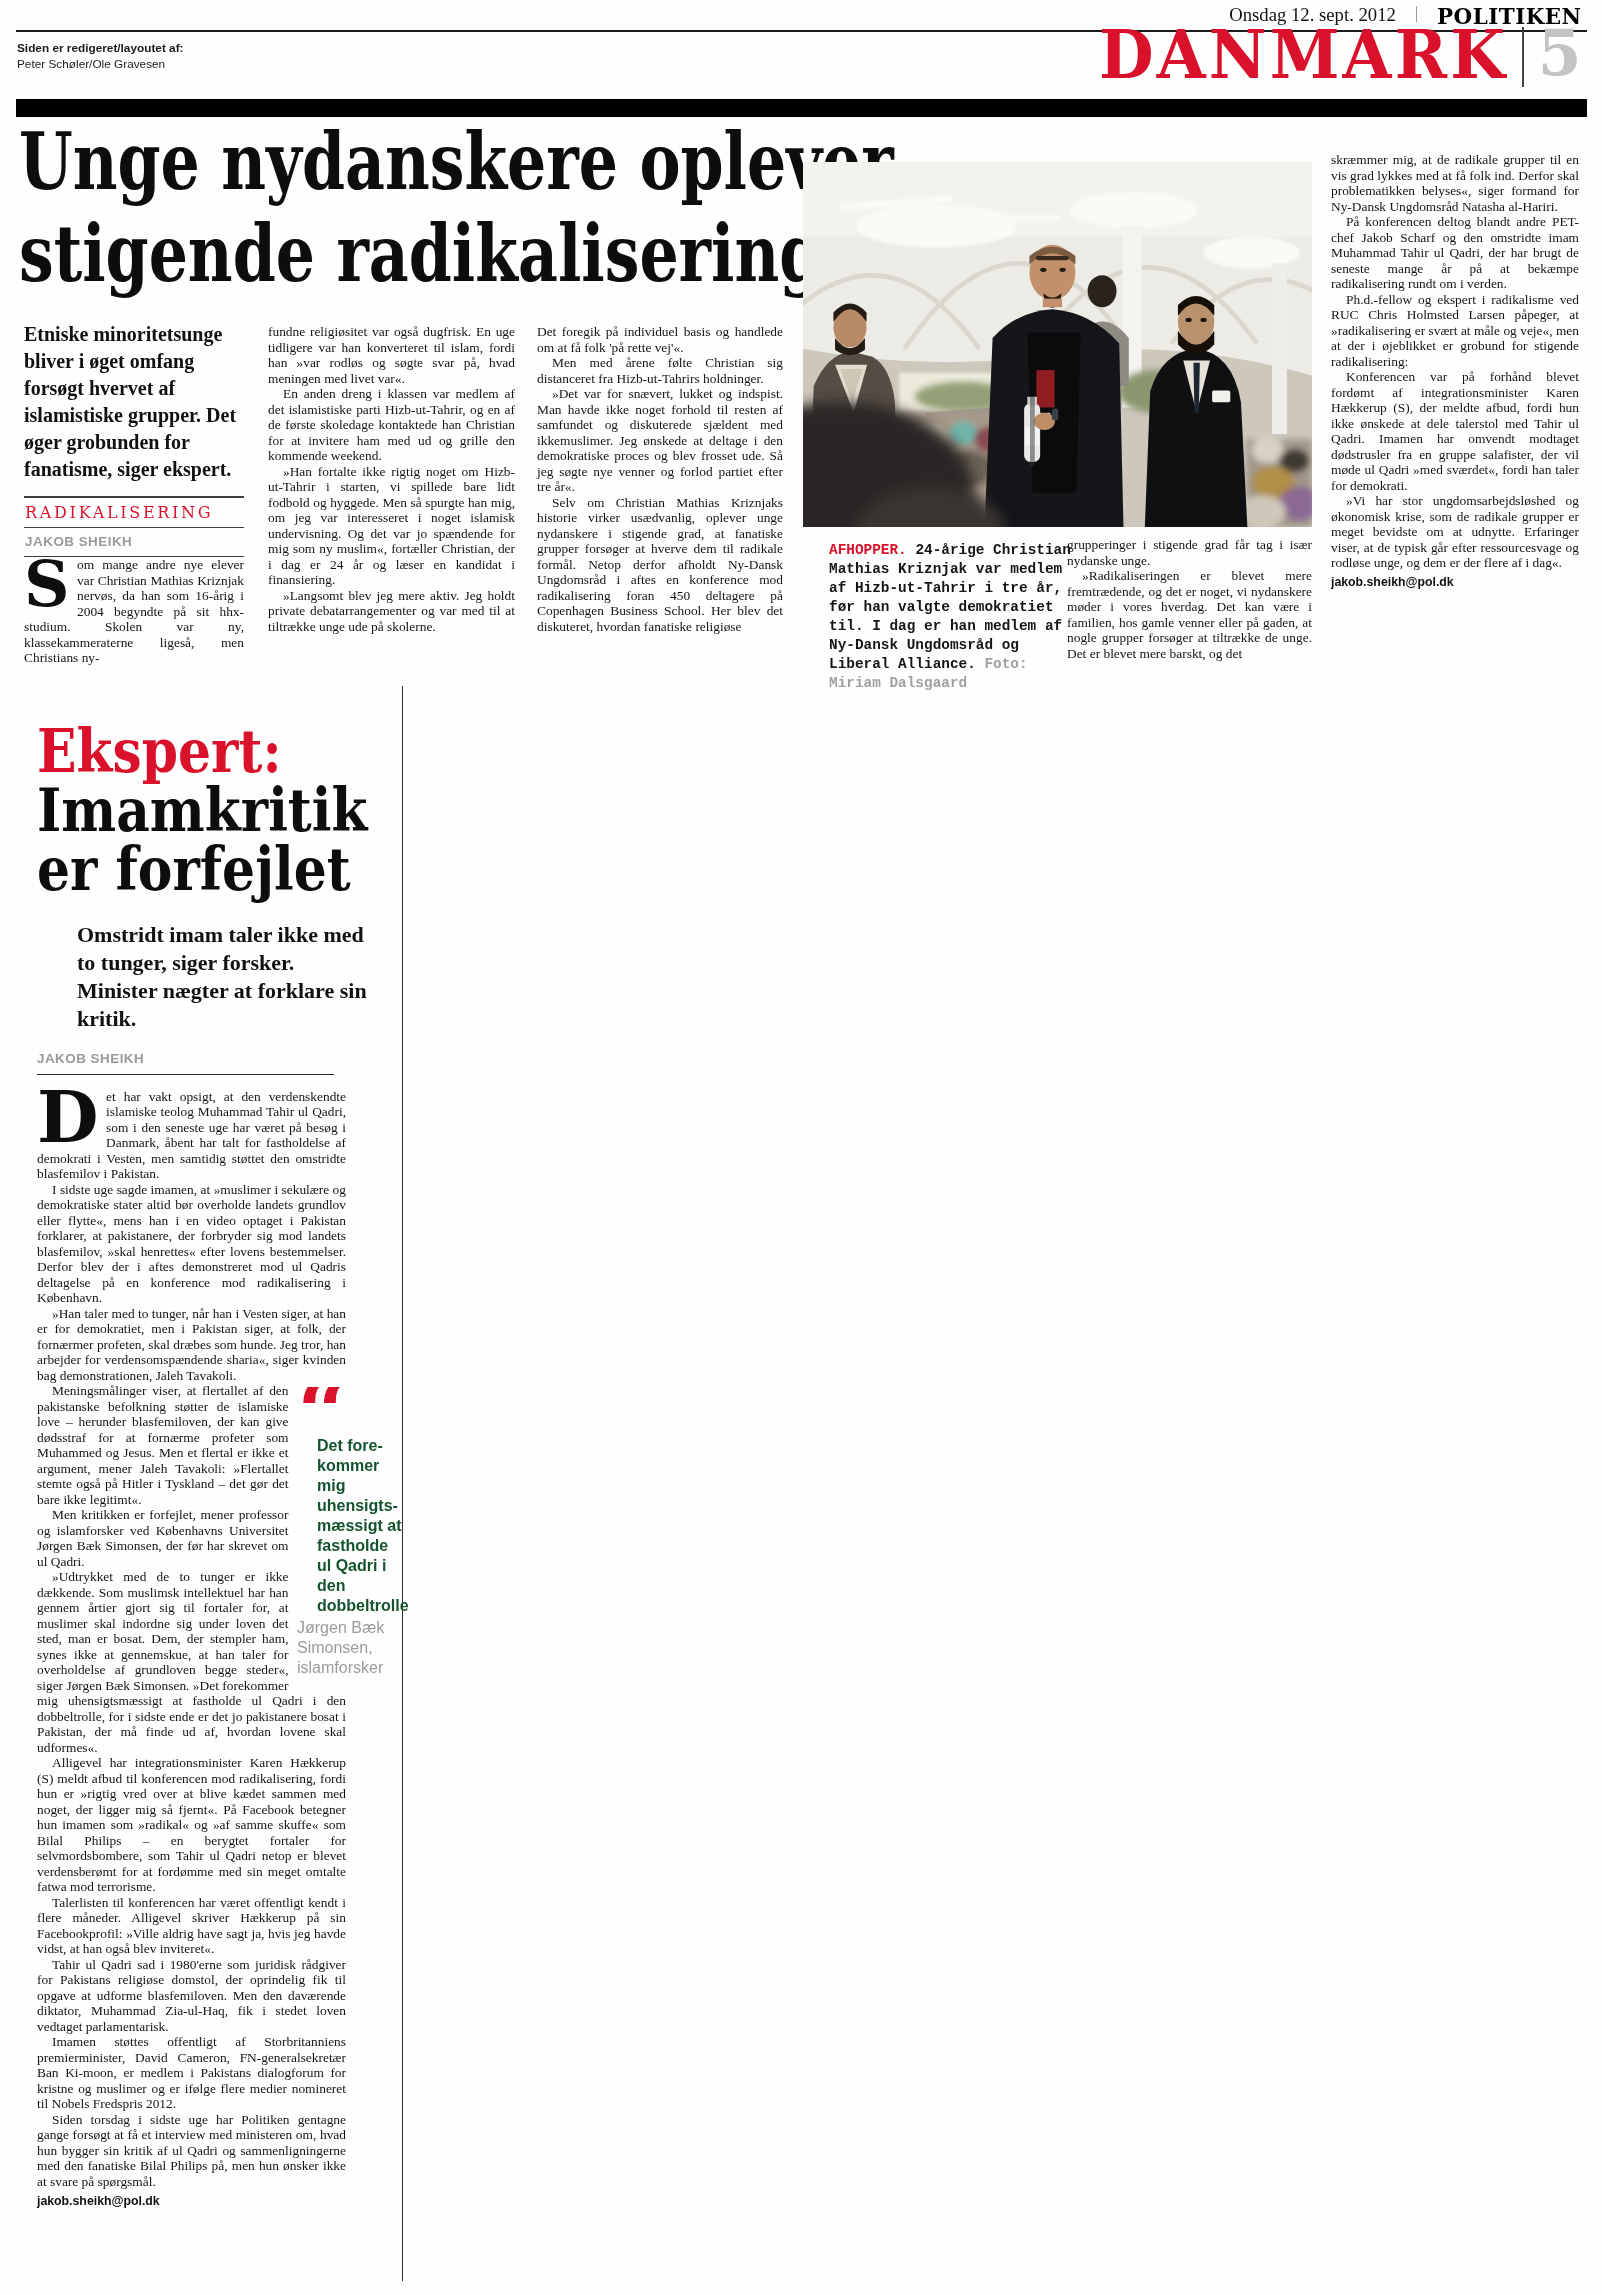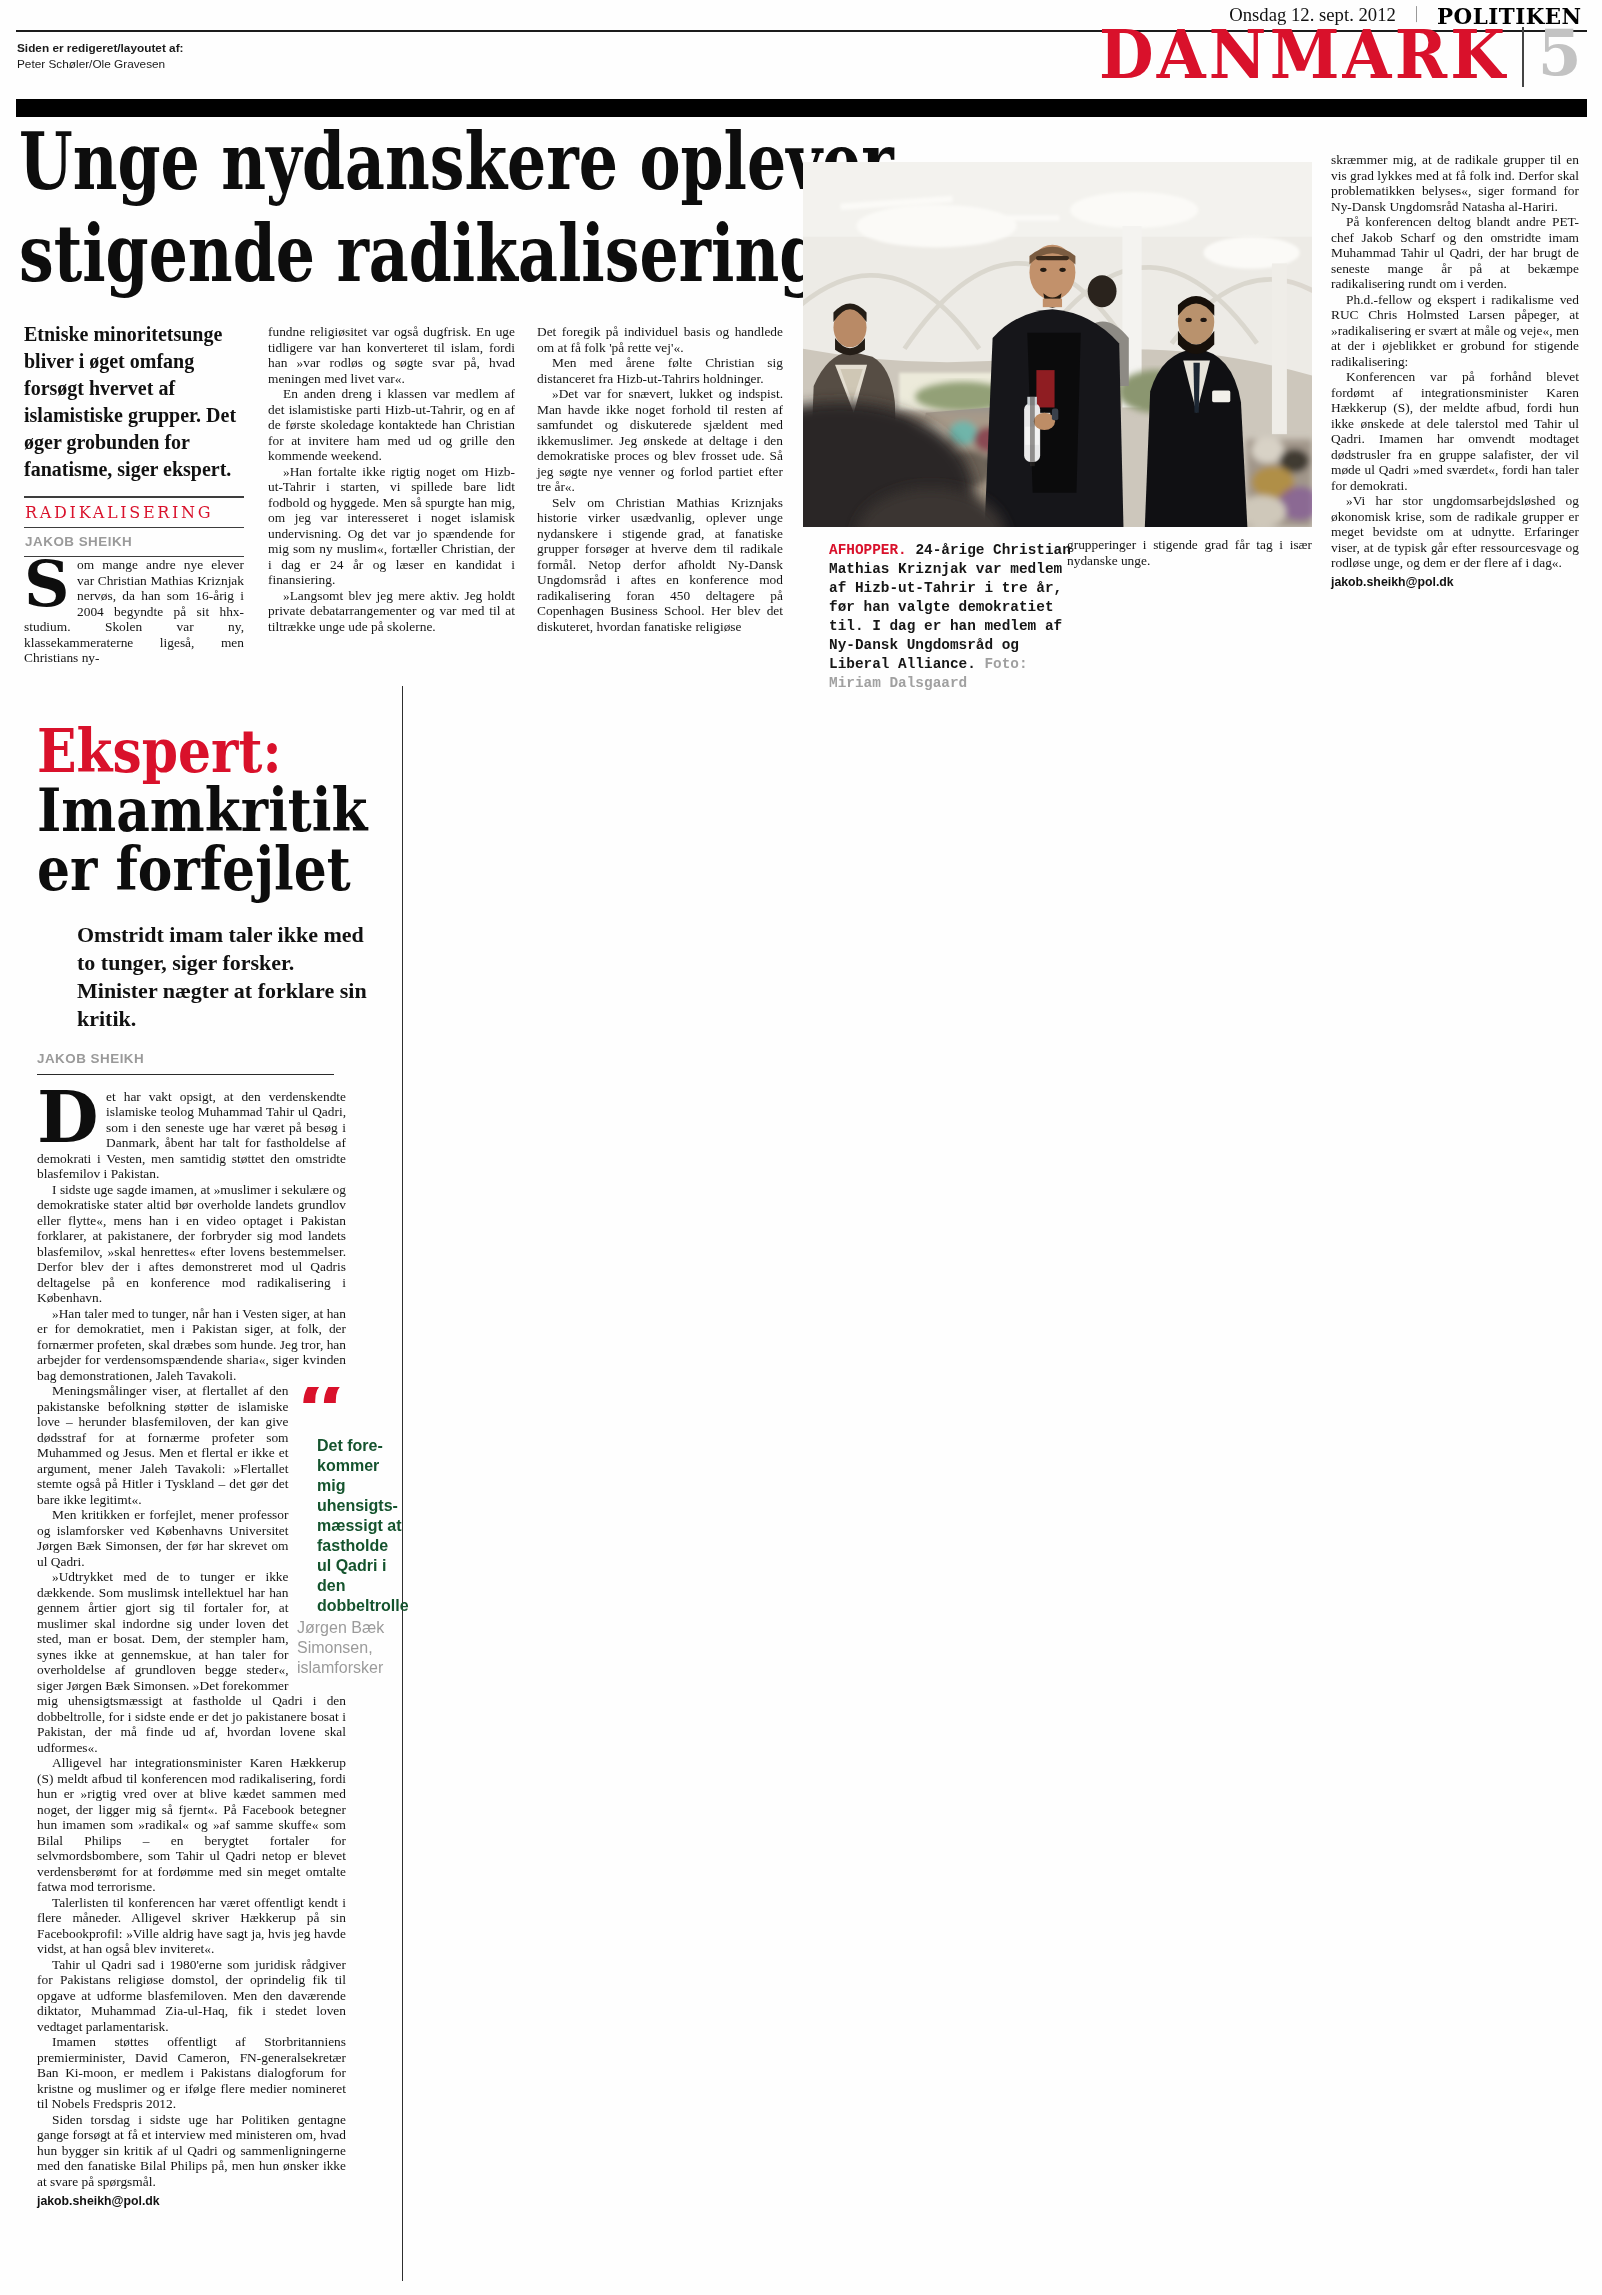--- a/index.html
+++ b/index.html
@@ -235,20 +235,21 @@
 
   <div class="caption">
     <span class="cap-tag">AFHOPPER.</span>
     <span>24-årige Christian Mathias Kriznjak var medlem af Hizb-ut-Tahrir i tre år, før han valgte demokratiet til. I dag er han medlem af Ny-Dansk Ungdomsråd og Liberal Alliance.</span>
     <span class="cap-credit">Foto: Miriam Dalsgaard</span>
   </div>
 
   <div class="col col5">
     <div class="plist">
         <p>grupperinger i stigende grad får tag i især nydanske unge.</p>
+        <p>»Radikaliseringen er blevet mere fremtrædende, og det er noget, vi nydanskere møder i vores hverdag. Det kan være i familien, hos gamle venner eller på gaden, at nogle grupper forsøger at tiltrække de unge. Det er blevet mere barskt, og det</p>
       </div>
   </div>
   <div class="col col6">
     <div class="plist">
         <p>skræmmer mig, at de radikale grupper til en vis grad lykkes med at få folk ind. Derfor skal problematikken belyses«, siger formand for Ny-Dansk Ungdomsråd Natasha al-Hariri.</p>
         <p>På konferencen deltog blandt andre PET-chef Jakob Scharf og den omstridte imam Muhammad Tahir ul Qadri, der har brugt de seneste mange år på at bekæmpe radikalisering rundt om i verden.</p>
         <p>Ph.d.-fellow og ekspert i radikalisme ved RUC Chris Holmsted Larsen påpeger, at »radikalisering er svært at måle og veje«, men at der i øjeblikket er grobund for stigende radikalisering:</p>
         <p>Konferencen var på forhånd blevet fordømt af integrationsminister Karen Hækkerup (S), der meldte afbud, fordi hun ikke ønskede at dele talerstol med Tahir ul Qadri. Imamen har omvendt modtaget dødstrusler fra en gruppe salafister, der vil møde ul Qadri »med sværdet«, fordi han taler for demokrati.</p>
         <p>»Vi har stor ungdomsarbejdsløshed og økonomisk krise, som de radikale grupper er meget bevidste om at udnytte. Erfaringer viser, at de typisk går efter ressourcesvage og rodløse unge, og dem er der flere af i dag«.</p>
       </div>

